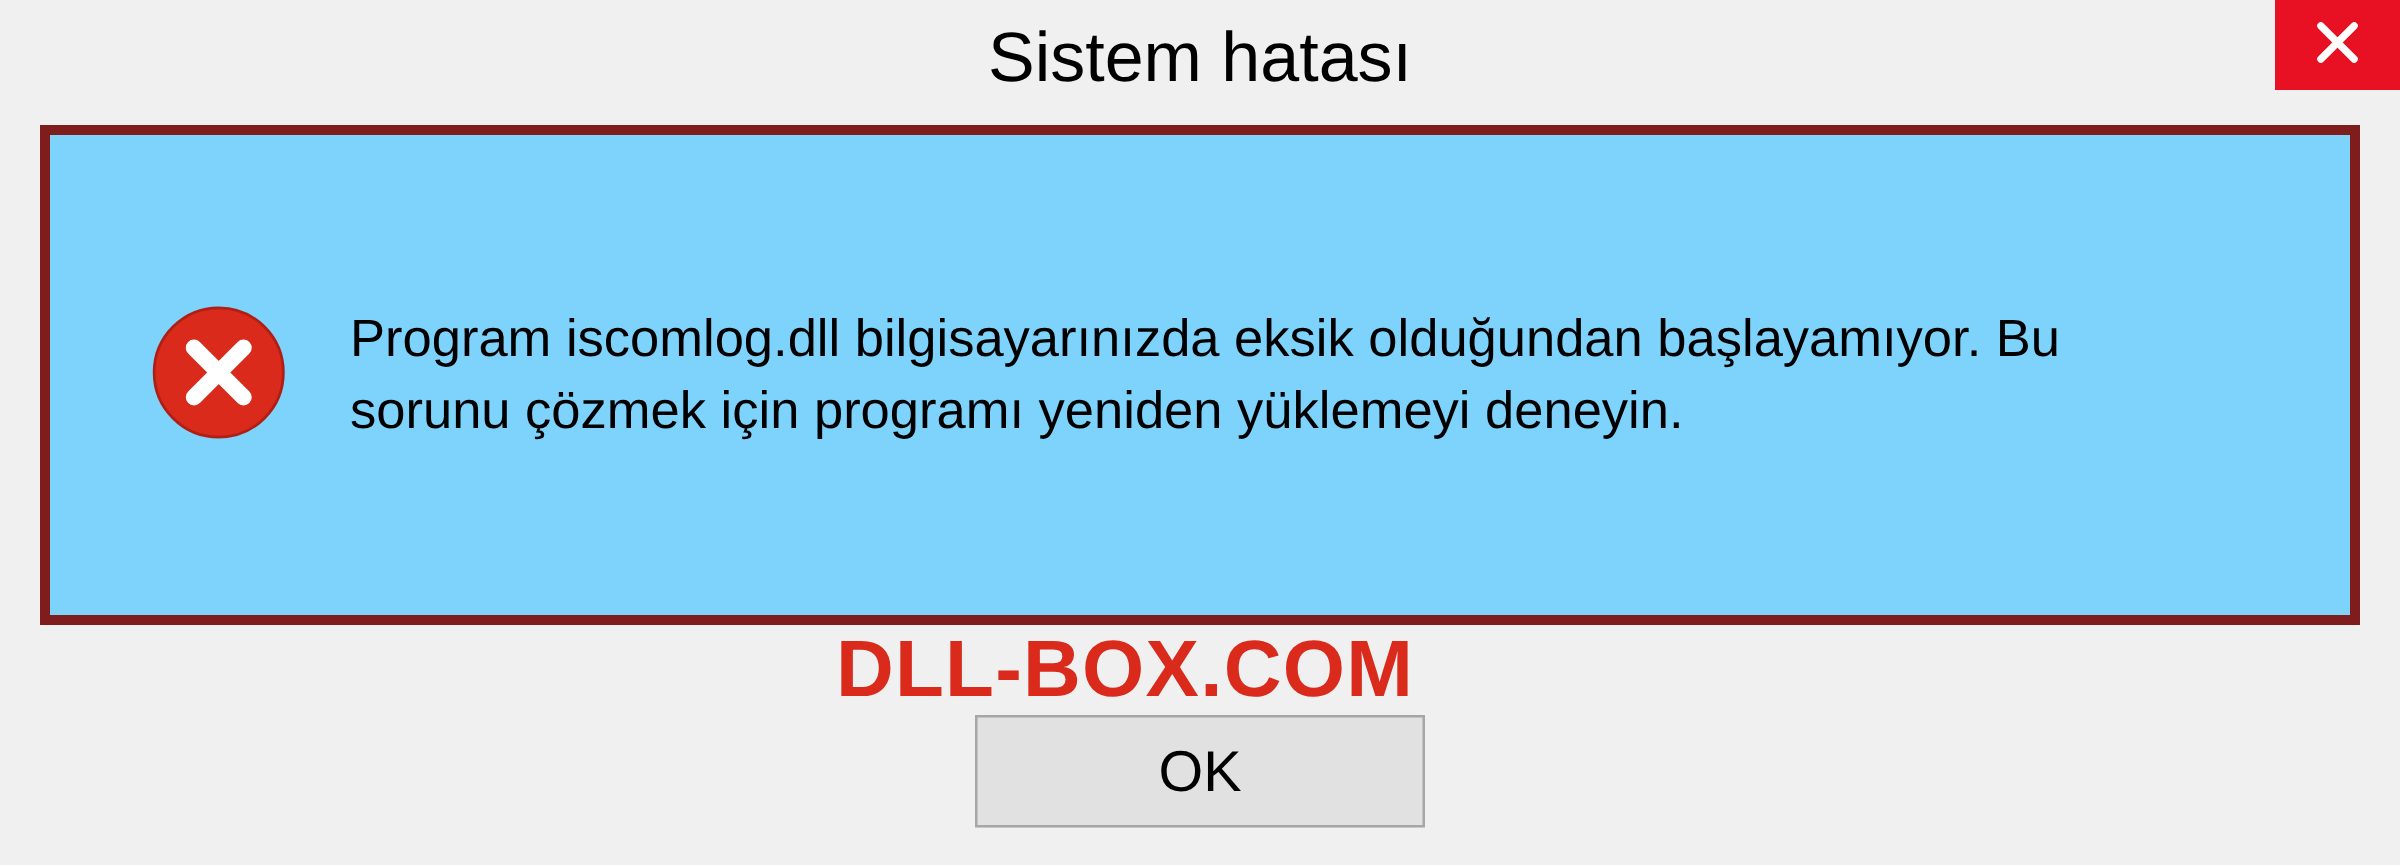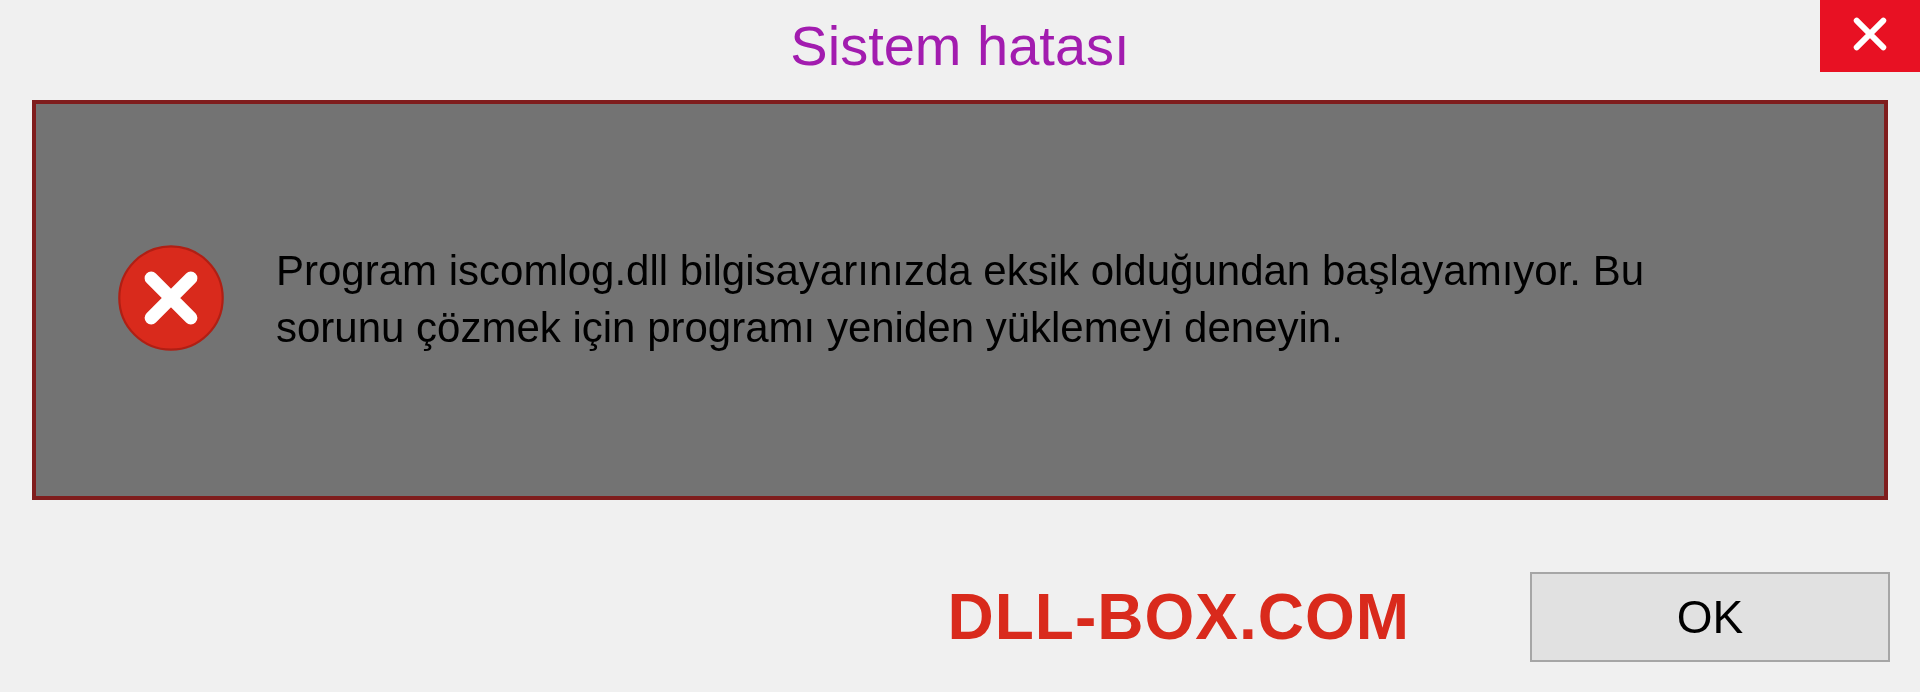--- a/index.html
+++ b/index.html
@@ -20,43 +20,43 @@
       height: 90px;
       display: flex;
       align-items: center;
       justify-content: center;
       position: relative;
       background: #f0f0f0;
     }
     .title-text {
       font-size: 56px;
       font-weight: 400;
-      color: #a21caf;
+      color: #000000;
     }
     .close-btn {
       position: absolute;
       right: 0;
       top: 0;
       width: 100px;
       height: 72px;
       background: #e81123;
       display: flex;
       align-items: center;
       justify-content: center;
       cursor: pointer;
     }
     .close-btn svg {
       width: 40px;
       height: 40px;
     }
     .content-area {
       margin: 10px 32px 0 32px;
-      border: 4px solid #7f1d1d;
+      border: 8px solid #7f1d1d;
       height: 400px;
-      background: #737373;
+      background: #7dd3fc;
       display: flex;
       align-items: center;
       padding: 0 40px;
     }
     .error-icon-wrap {
       flex-shrink: 0;
       margin-right: 50px;
       margin-left: 40px;
     }
     .error-icon-wrap svg {
@@ -72,20 +72,21 @@
     }
     .footer {
       position: absolute;
       bottom: 30px;
       left: 0;
       right: 0;
       display: flex;
       align-items: center;
       justify-content: flex-end;
       padding: 0 30px;
+      flex-direction: column;
     }
     .watermark {
       font-size: 64px;
       font-weight: 800;
       color: #d92a1c;
       letter-spacing: 1px;
       font-family: Arial, sans-serif;
       margin-right: 120px;
     }
     .ok-button {

